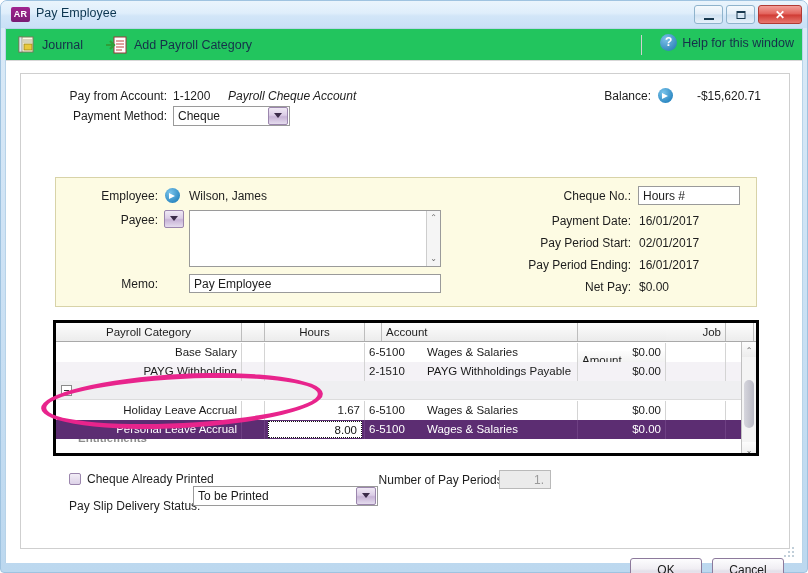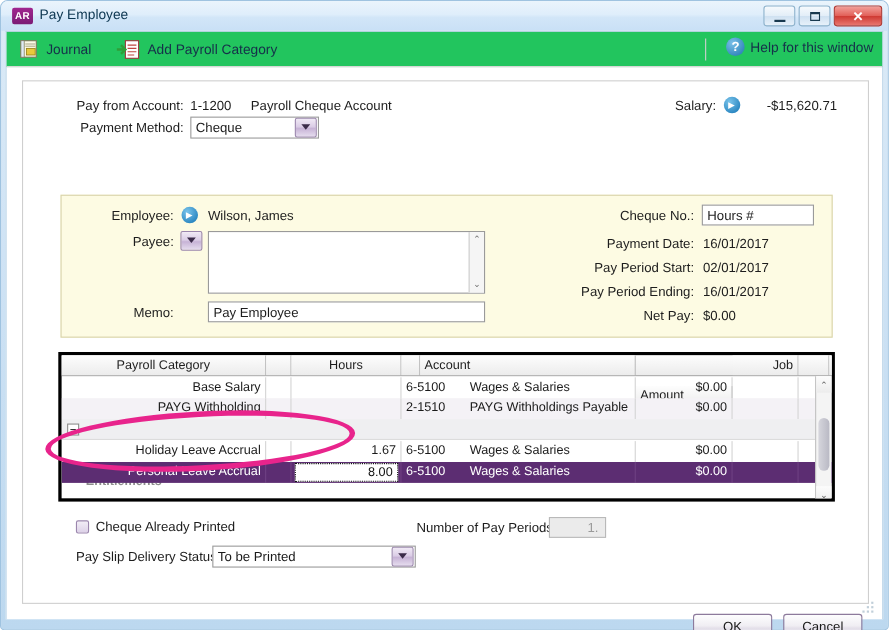--- a/index.html
+++ b/index.html
@@ -256,29 +256,29 @@
       <div class="tb-help">
         <span class="help-circle">?</span>
         <span class="lbl">Help for this window</span>
       </div>
     </div>
 
     <div id="panel">
 
       <div style="position:absolute;left:36px;top:15px;width:110px;text-align:right;" class="lbl">Pay from Account:</div>
       <div style="position:absolute;left:152px;top:15px;" class="val">1-1200</div>
-      <div style="position:absolute;left:207px;top:15px;" class="val">Payroll Cheque Account</div>
+      <div style="position:absolute;left:207px;top:15px;font-style:italic;" class="val">Payroll Cheque Account</div>
 
       <div style="position:absolute;left:36px;top:35px;width:110px;text-align:right;" class="lbl">Payment Method:</div>
       <div class="combo" style="position:absolute;left:152px;top:32px;width:117px;">
         <span>Cheque</span>
         <span class="dd-btn"></span>
       </div>
 
-      <div style="position:absolute;left:545px;top:15px;width:85px;text-align:right;" class="lbl">Salary:</div>
+      <div style="position:absolute;left:545px;top:15px;width:85px;text-align:right;" class="lbl">Balance:</div>
       <span class="arrow-ico" style="position:absolute;left:637px;top:14px;"></span>
       <div style="position:absolute;left:660px;top:15px;width:80px;text-align:right;" class="val">-$15,620.71</div>
 
       <div id="empbox">
         <div style="position:absolute;left:22px;top:11px;width:80px;text-align:right;" class="lbl">Employee:</div>
         <span class="arrow-ico" style="position:absolute;left:109px;top:10px;"></span>
         <div style="position:absolute;left:133px;top:11px;" class="val">Wilson, James</div>
 
         <div style="position:absolute;left:22px;top:35px;width:80px;text-align:right;" class="lbl">Payee:</div>
         <span class="dd-btn" style="position:absolute;left:108px;top:32px;"></span>
@@ -386,21 +386,21 @@
 
       <div style="position:absolute;left:48px;top:398px;display:flex;align-items:center;gap:6px;">
         <span class="chkbox"></span>
         <span class="lbl">Cheque Already Printed</span>
       </div>
 
       <div style="position:absolute;left:340px;top:399px;width:145px;text-align:right;" class="lbl">Number of Pay Periods:</div>
       <div class="disabled-box" style="position:absolute;left:478px;top:396px;width:52px;">1.</div>
 
       <div style="position:absolute;left:48px;top:425px;" class="lbl">Pay Slip Delivery Status:</div>
-      <div class="combo" style="position:absolute;left:172px;top:422px;width:185px;">
+      <div class="combo" style="position:absolute;left:172px;top:412px;width:185px;">
         <span>To be Printed</span>
         <span class="dd-btn"></span>
       </div>
     </div>
 
     <button class="dbtn" style="position:absolute;left:624px;top:529px;">OK</button>
     <button class="dbtn" style="position:absolute;left:706px;top:529px;">Cancel</button>
 
     <div id="grip">
       <i style="left:8px;top:0;"></i>

